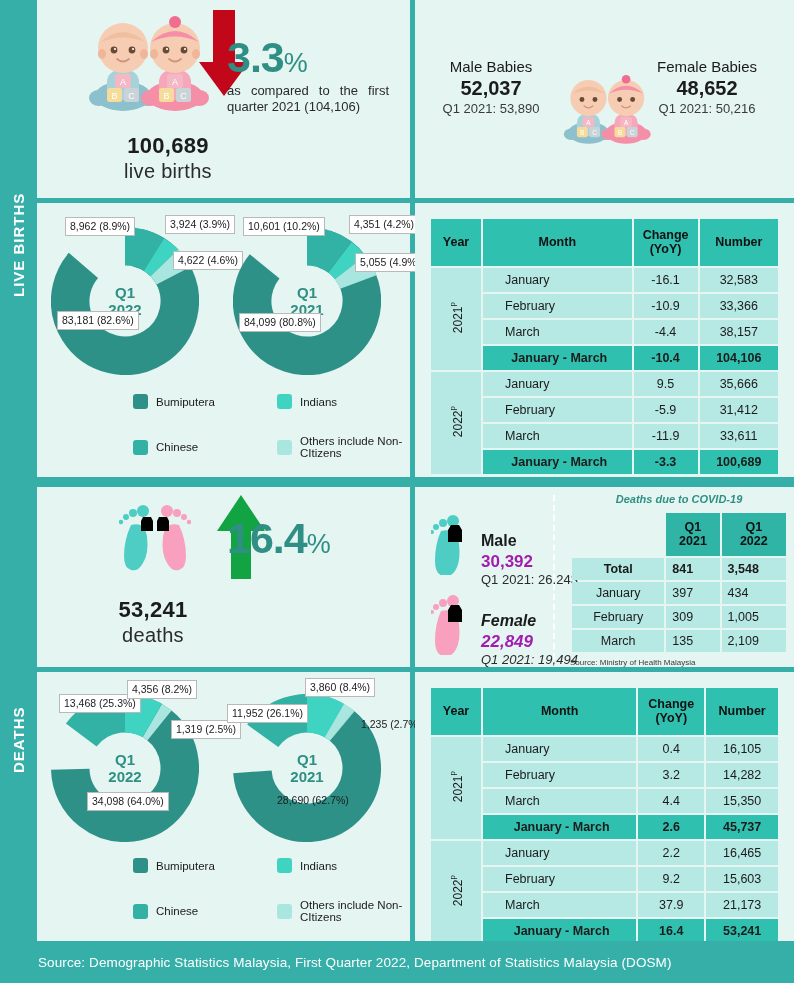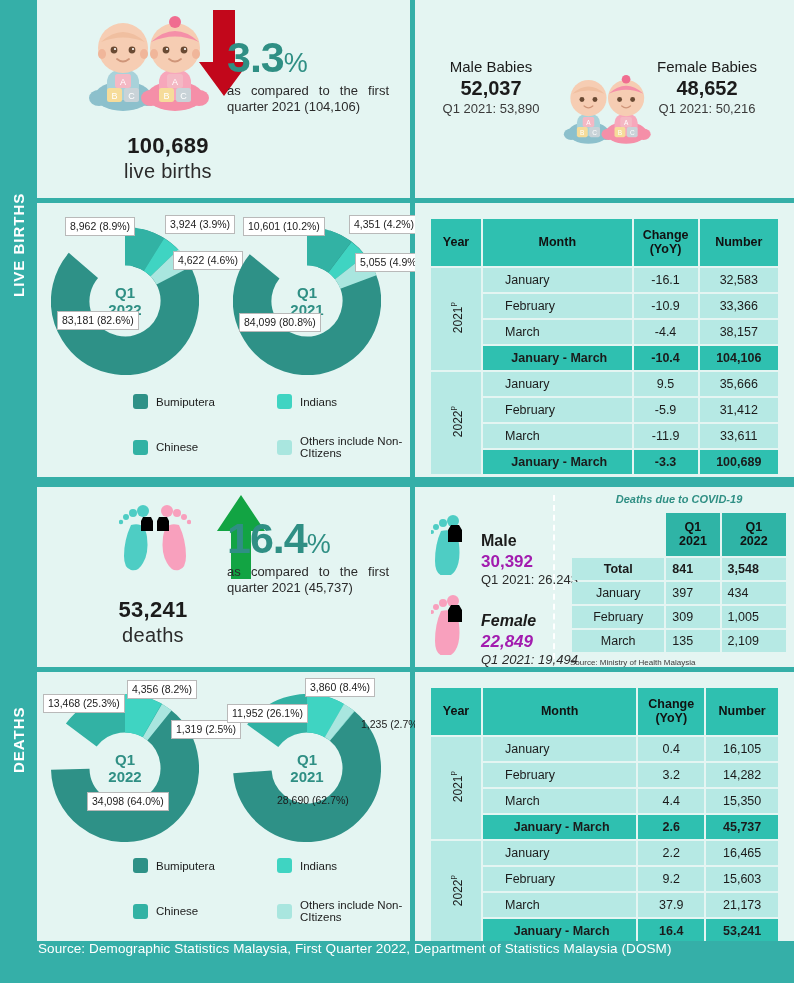--- a/index.html
+++ b/index.html
@@ -33,21 +33,21 @@
   #p-births-table  { left:415px; top:203px;width:379px; height:274px; }
   
   #p-deaths-left   { left:37px;  top:487px;width:373px; height:180px; }
   #p-deaths-right  { left:415px; top:487px;width:379px; height:180px; }
   #p-deaths-donuts { left:37px;  top:672px;width:373px; height:269px; }
   #p-deaths-table  { left:415px; top:672px;width:379px; height:269px; }
 
   .footer {
     position:absolute; left:0; bottom:0; width:794px; height:42px;
     background:#35afa8; color:#fff;
-    display:flex; align-items:flex-start; padding-left:38px;
+    display:flex; align-items:center; padding-left:38px;
     font-size:13.5px; letter-spacing:.1px;
   }
 
   
   .bigstat { position:relative; width:100%; height:100%; }
   .babies-group { position:absolute; left:48px; top:12px; }
   .bigcount {
     position:absolute; left:46px; top:133px; width:170px; text-align:center;
     font-size:22px; font-weight:bold; color:#1b1b1b; letter-spacing:.3px;
   }
@@ -426,21 +426,20 @@
 
       <div class="bigcount" style="left:36px; top:110px; width:160px;">
         <span>53,241</span>
         <span class="sub">deaths</span>
       </div>
 
       <div class="pct-wrap" style="left:190px; top:30px;">
         <div class="pct">
           <span>16.4</span><span class="sym">%</span>
         </div>
-        <div class="cmp">as compared to the first quarter 2021 (45,737)</div>
       </div>
     </div>
   </div>
 
   <div class="panel" id="p-deaths-right">
     <div class="feet-row">
       <div class="frow one">
         <span>
           <svg width="38" height="62" viewBox="0 0 38 62">
             <g fill="#4ecdc4">
@@ -533,21 +532,21 @@
           <circle cx="50" cy="50" r="37" fill="none" stroke="#2e9187" stroke-width="26" stroke-dasharray="148.7 83.7" transform="rotate(-52 50 50)"></circle>
           <circle cx="50" cy="50" r="37" fill="none" stroke="#32b2a4" stroke-width="26" stroke-dasharray="58.8 173.6" transform="rotate(-143 50 50)"></circle>
           <circle cx="50" cy="50" r="37" fill="none" stroke="#3fd4c2" stroke-width="26" stroke-dasharray="19.1 213.3" transform="rotate(-90 50 50)"></circle>
           <circle cx="50" cy="50" r="37" fill="none" stroke="#a9e6df" stroke-width="26" stroke-dasharray="5.8 226.6" transform="rotate(-60 50 50)"></circle>
         </svg>
         <div class="center-lbl">
           <span>Q1</span>
           <span>2022</span>
         </div>
       </div>
-      <div class="clabel" style="left:6px; top:22px;">13,468 (25.3%)</div>
+      <div class="clabel" style="left:22px; top:22px;">13,468 (25.3%)</div>
       <div class="clabel" style="left:90px; top:8px;">4,356 (8.2%)</div>
       <div class="clabel" style="left:134px; top:48px;">1,319 (2.5%)</div>
       <div class="clabel" style="left:50px; top:120px;">34,098 (64.0%)</div>
 
       <div class="donut" style="left:196px; top:22px; width:148px; height:148px;">
         <svg width="148" height="148" viewBox="0 0 100 100">
           <circle cx="50" cy="50" r="37" fill="none" stroke="#2e9187" stroke-width="26" stroke-dasharray="145.7 86.7" transform="rotate(-50 50 50)"></circle>
           <circle cx="50" cy="50" r="37" fill="none" stroke="#32b2a4" stroke-width="26" stroke-dasharray="60.6 171.8" transform="rotate(-144 50 50)"></circle>
           <circle cx="50" cy="50" r="37" fill="none" stroke="#3fd4c2" stroke-width="26" stroke-dasharray="19.5 212.9" transform="rotate(-90 50 50)"></circle>
           <circle cx="50" cy="50" r="37" fill="none" stroke="#a9e6df" stroke-width="26" stroke-dasharray="6.3 226.1" transform="rotate(-60 50 50)"></circle>

